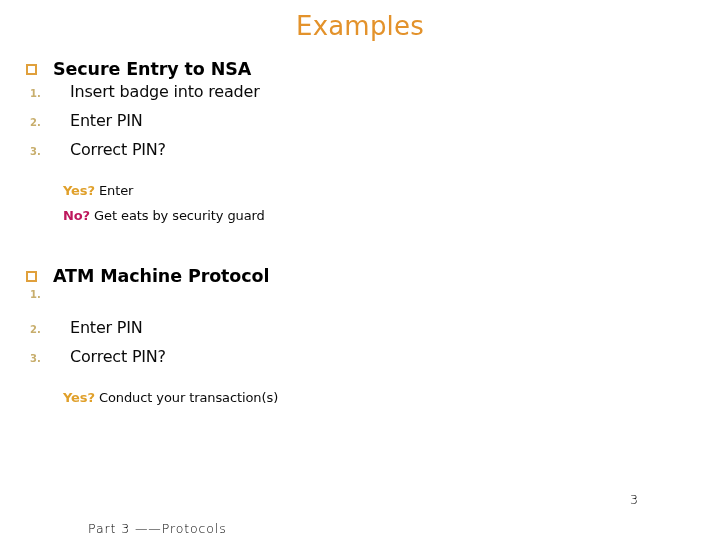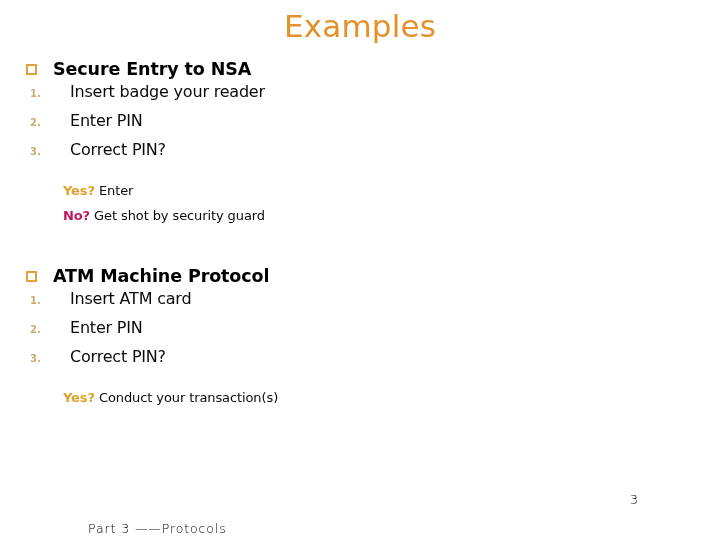--- a/index.html
+++ b/index.html
@@ -23,21 +23,21 @@
   }
 
   
   .slide-title {
     position: absolute;
     top: 4px;
     left: 0;
     width: 720px;
     text-align: center;
     font-family: "DejaVu Sans", sans-serif;
-    font-size: 31px;
+    font-size: 26px;
     font-weight: 400;
     letter-spacing: 0.2px;
     color: #E3922B;
     line-height: 44px;
   }
 
   
   .body-area {
     position: absolute;
     top: 56px;
@@ -151,55 +151,54 @@
     <div class="section">
 
       <div class="heading-row">
         <span class="sq-bullet"></span>
         <span class="heading-text">Secure Entry to NSA</span>
       </div>
 
       <div class="num-list">
         <div class="num-row">
           <span class="num-marker">1.</span>
-          <span class="num-text">Insert badge your reader</span>
+          <span class="num-text">Insert badge into reader</span>
         </div>
         <div class="num-row">
           <span class="num-marker">2.</span>
           <span class="num-text">Enter PIN</span>
         </div>
         <div class="num-row">
           <span class="num-marker">3.</span>
           <span class="num-text">Correct PIN?</span>
         </div>
       </div>
 
       <div class="gap-sub-top"></div>
 
       <div class="subline">
         <span class="lead lead-yes">Yes?</span><span> Enter</span>
       </div>
       <div class="subline">
-        <span class="lead lead-no">No?</span><span> Get shot by security guard</span>
+        <span class="lead lead-no">No?</span><span> Get eats by security guard</span>
       </div>
     </div>
 
     <div class="gap-between"></div>
 
     <div class="section">
 
       <div class="heading-row">
         <span class="sq-bullet"></span>
         <span class="heading-text">ATM Machine Protocol</span>
       </div>
 
       <div class="num-list">
         <div class="num-row">
           <span class="num-marker">1.</span>
-          <span class="num-text">Insert ATM card</span>
         </div>
         <div class="num-row">
           <span class="num-marker">2.</span>
           <span class="num-text">Enter PIN</span>
         </div>
         <div class="num-row">
           <span class="num-marker">3.</span>
           <span class="num-text">Correct PIN?</span>
         </div>
       </div>

